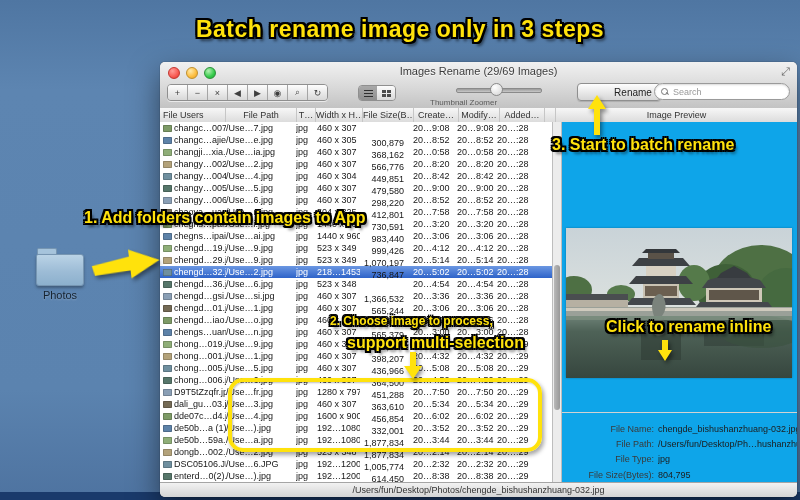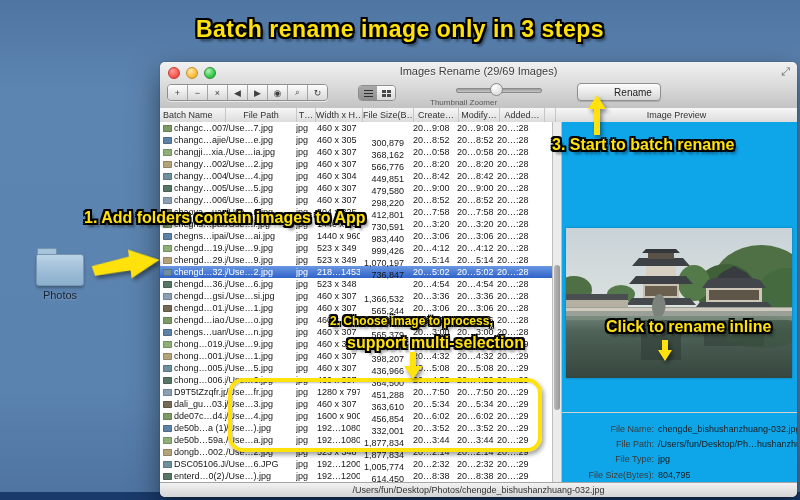--- a/index.html
+++ b/index.html
@@ -171,25 +171,29 @@
     </div>
 
     <div class="zoomer">
       <div class="zoomer-track"></div>
       <div class="zoomer-knob"></div>
     </div>
     <div class="zoomer-label">Thumbnail Zoomer</div>
 
     <div class="rename-btn">Rename</div>
 
+    <div class="search">
+      <span class="mag"></span>
+      <input placeholder="Search" style="">
+    </div>
   </div>
 
   <div class="hdr">
 
-    <div class="hcell c-name">Batch Name</div>
+    <div class="hcell c-name">File Users</div>
       <div class="hcell c-path">File Path</div>
       <div class="hcell c-type">T…</div>
       <div class="hcell c-dim">Width x H…</div>
       <div class="hcell c-size">File Size(B…</div>
       <div class="hcell c-create">Create…</div>
       <div class="hcell c-modify">Modify…</div>
       <div class="hcell c-added">Added…</div>
       <div class="hcell" style="width: 10px;"></div>
       <div class="preview-hdr">Image Preview</div>
   </div>

